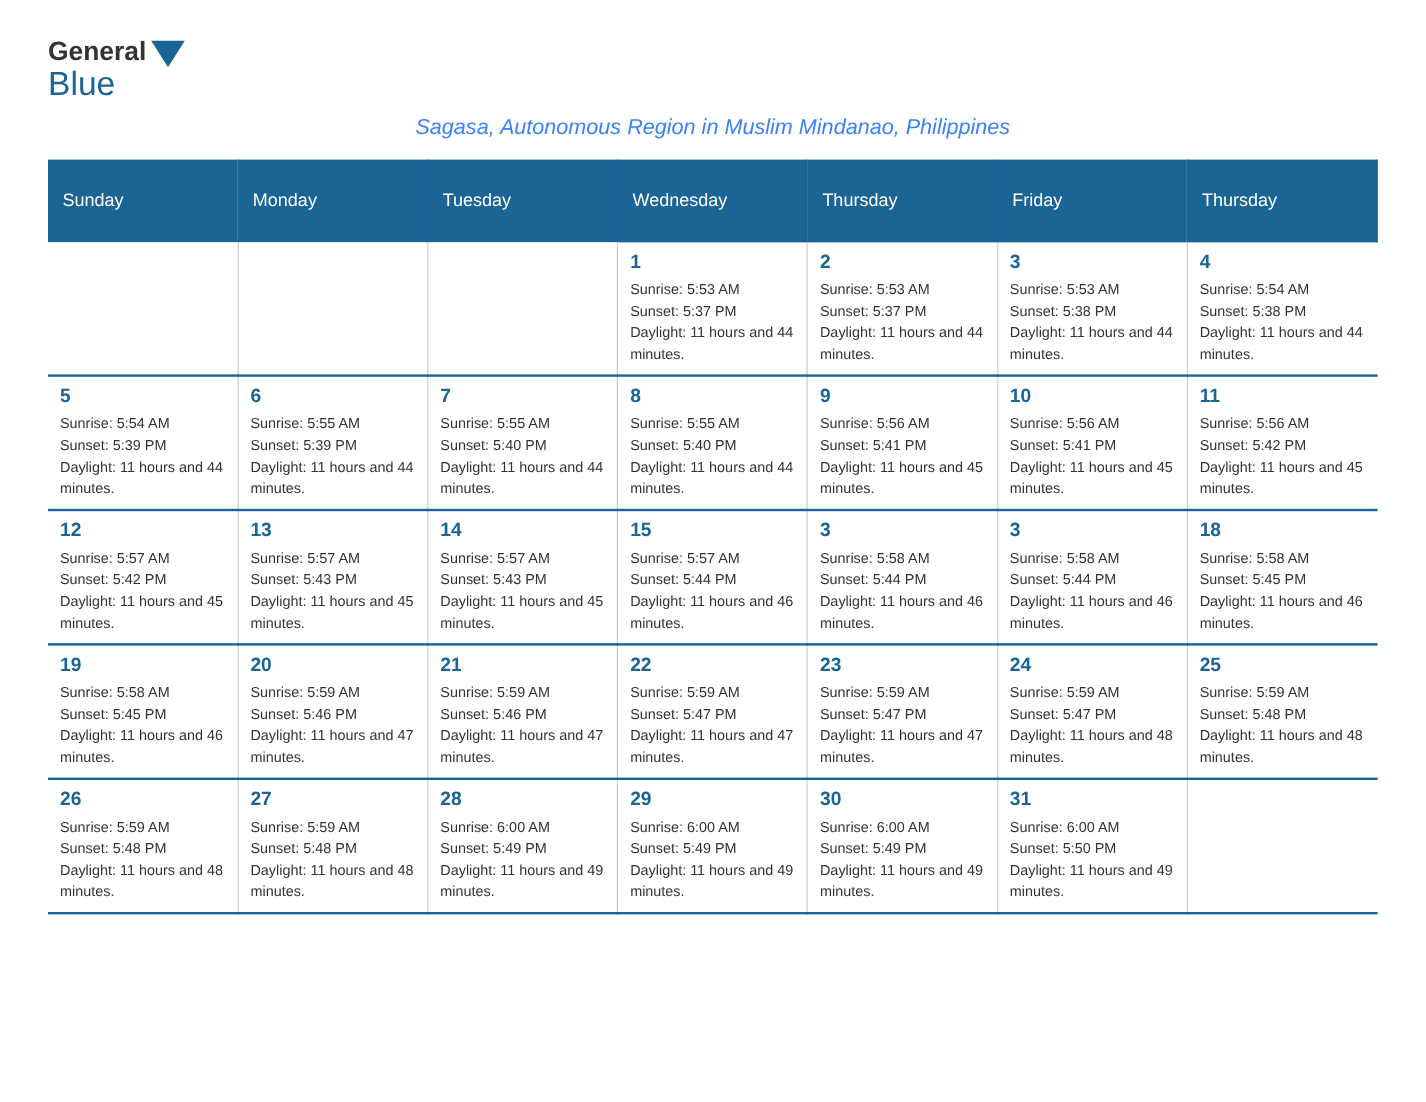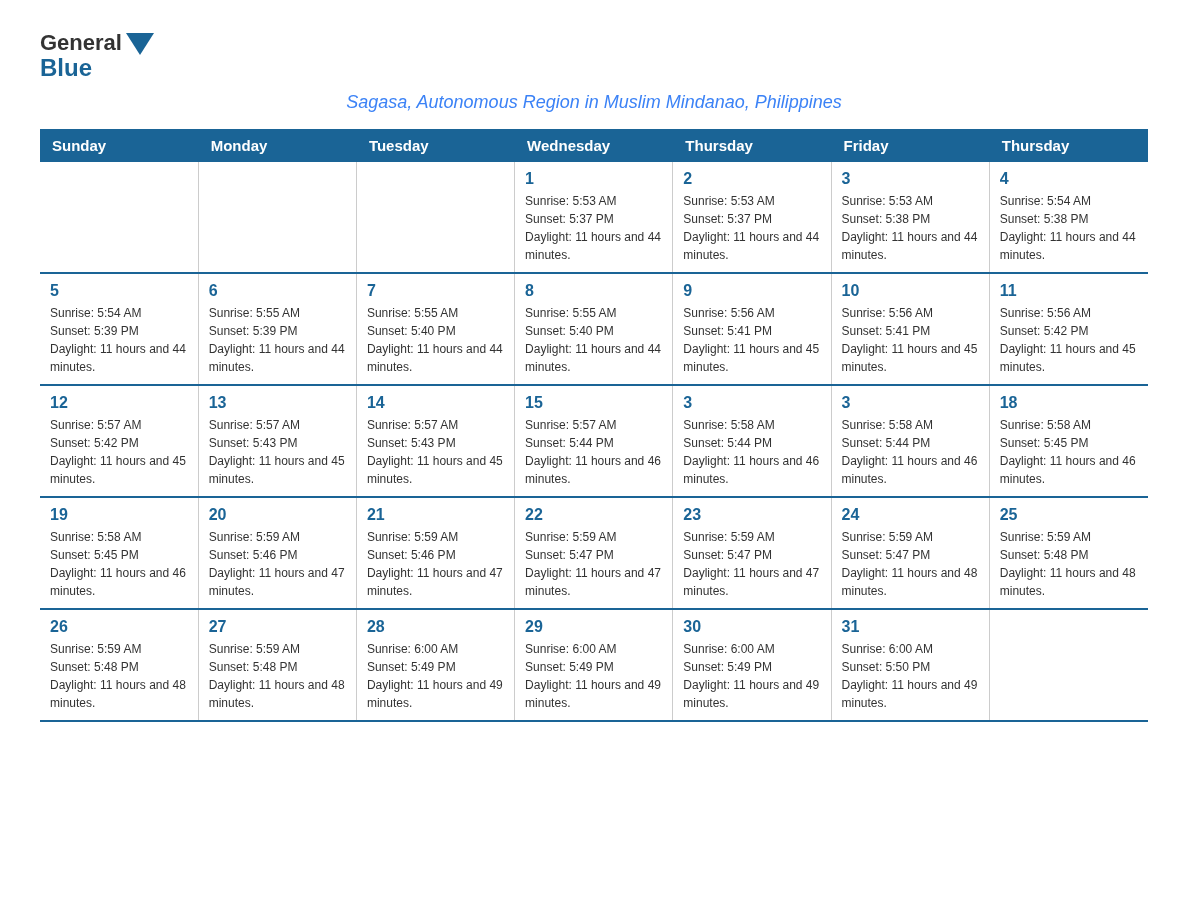--- a/index.html
+++ b/index.html
@@ -16,39 +16,39 @@
       align-items: flex-start;
       margin-bottom: 10px;
     }
     .logo {
       display: flex;
       flex-direction: column;
       align-items: flex-start;
     }
     .logo-top {
       display: flex;
-      align-items: center;
+      align-items: flex-end;
     }
     .logo-general {
       font-size: 22px;
       font-weight: bold;
       color: #333;
     }
     .logo-triangle {
       width: 0;
       height: 0;
       border-left: 14px solid transparent;
       border-right: 14px solid transparent;
       border-top: 22px solid #1a6496;
       margin-left: 4px;
       margin-top: 2px;
     }
     .logo-blue {
-      font-size: 24px;
-      font-weight: bold;
+      font-size: 28px;
+      font-weight: normal;
       color: #1a6496;
       margin-top: -2px;
     }
     .month-title {
       font-size: 52px;
       font-weight: normal;
       color: #333;
       text-align: right;
     }
     .subtitle {
@@ -60,24 +60,24 @@
     }
     table {
       width: 100%;
       border-collapse: collapse;
     }
     thead tr {
       background-color: #1a6496;
     }
     thead th {
       color: #fff;
-      padding: 8px 12px;
+      padding: 26px 12px;
       text-align: left;
       font-size: 15px;
-      font-weight: bold;
+      font-weight: normal;
       border-right: 1px solid #1a6496;
     }
     tbody tr {
       border-bottom: 2px solid #1a6496;
     }
     tbody td {
       vertical-align: top;
       padding: 8px 10px;
       border-right: 1px solid #ccc;
       font-size: 12.5px;

